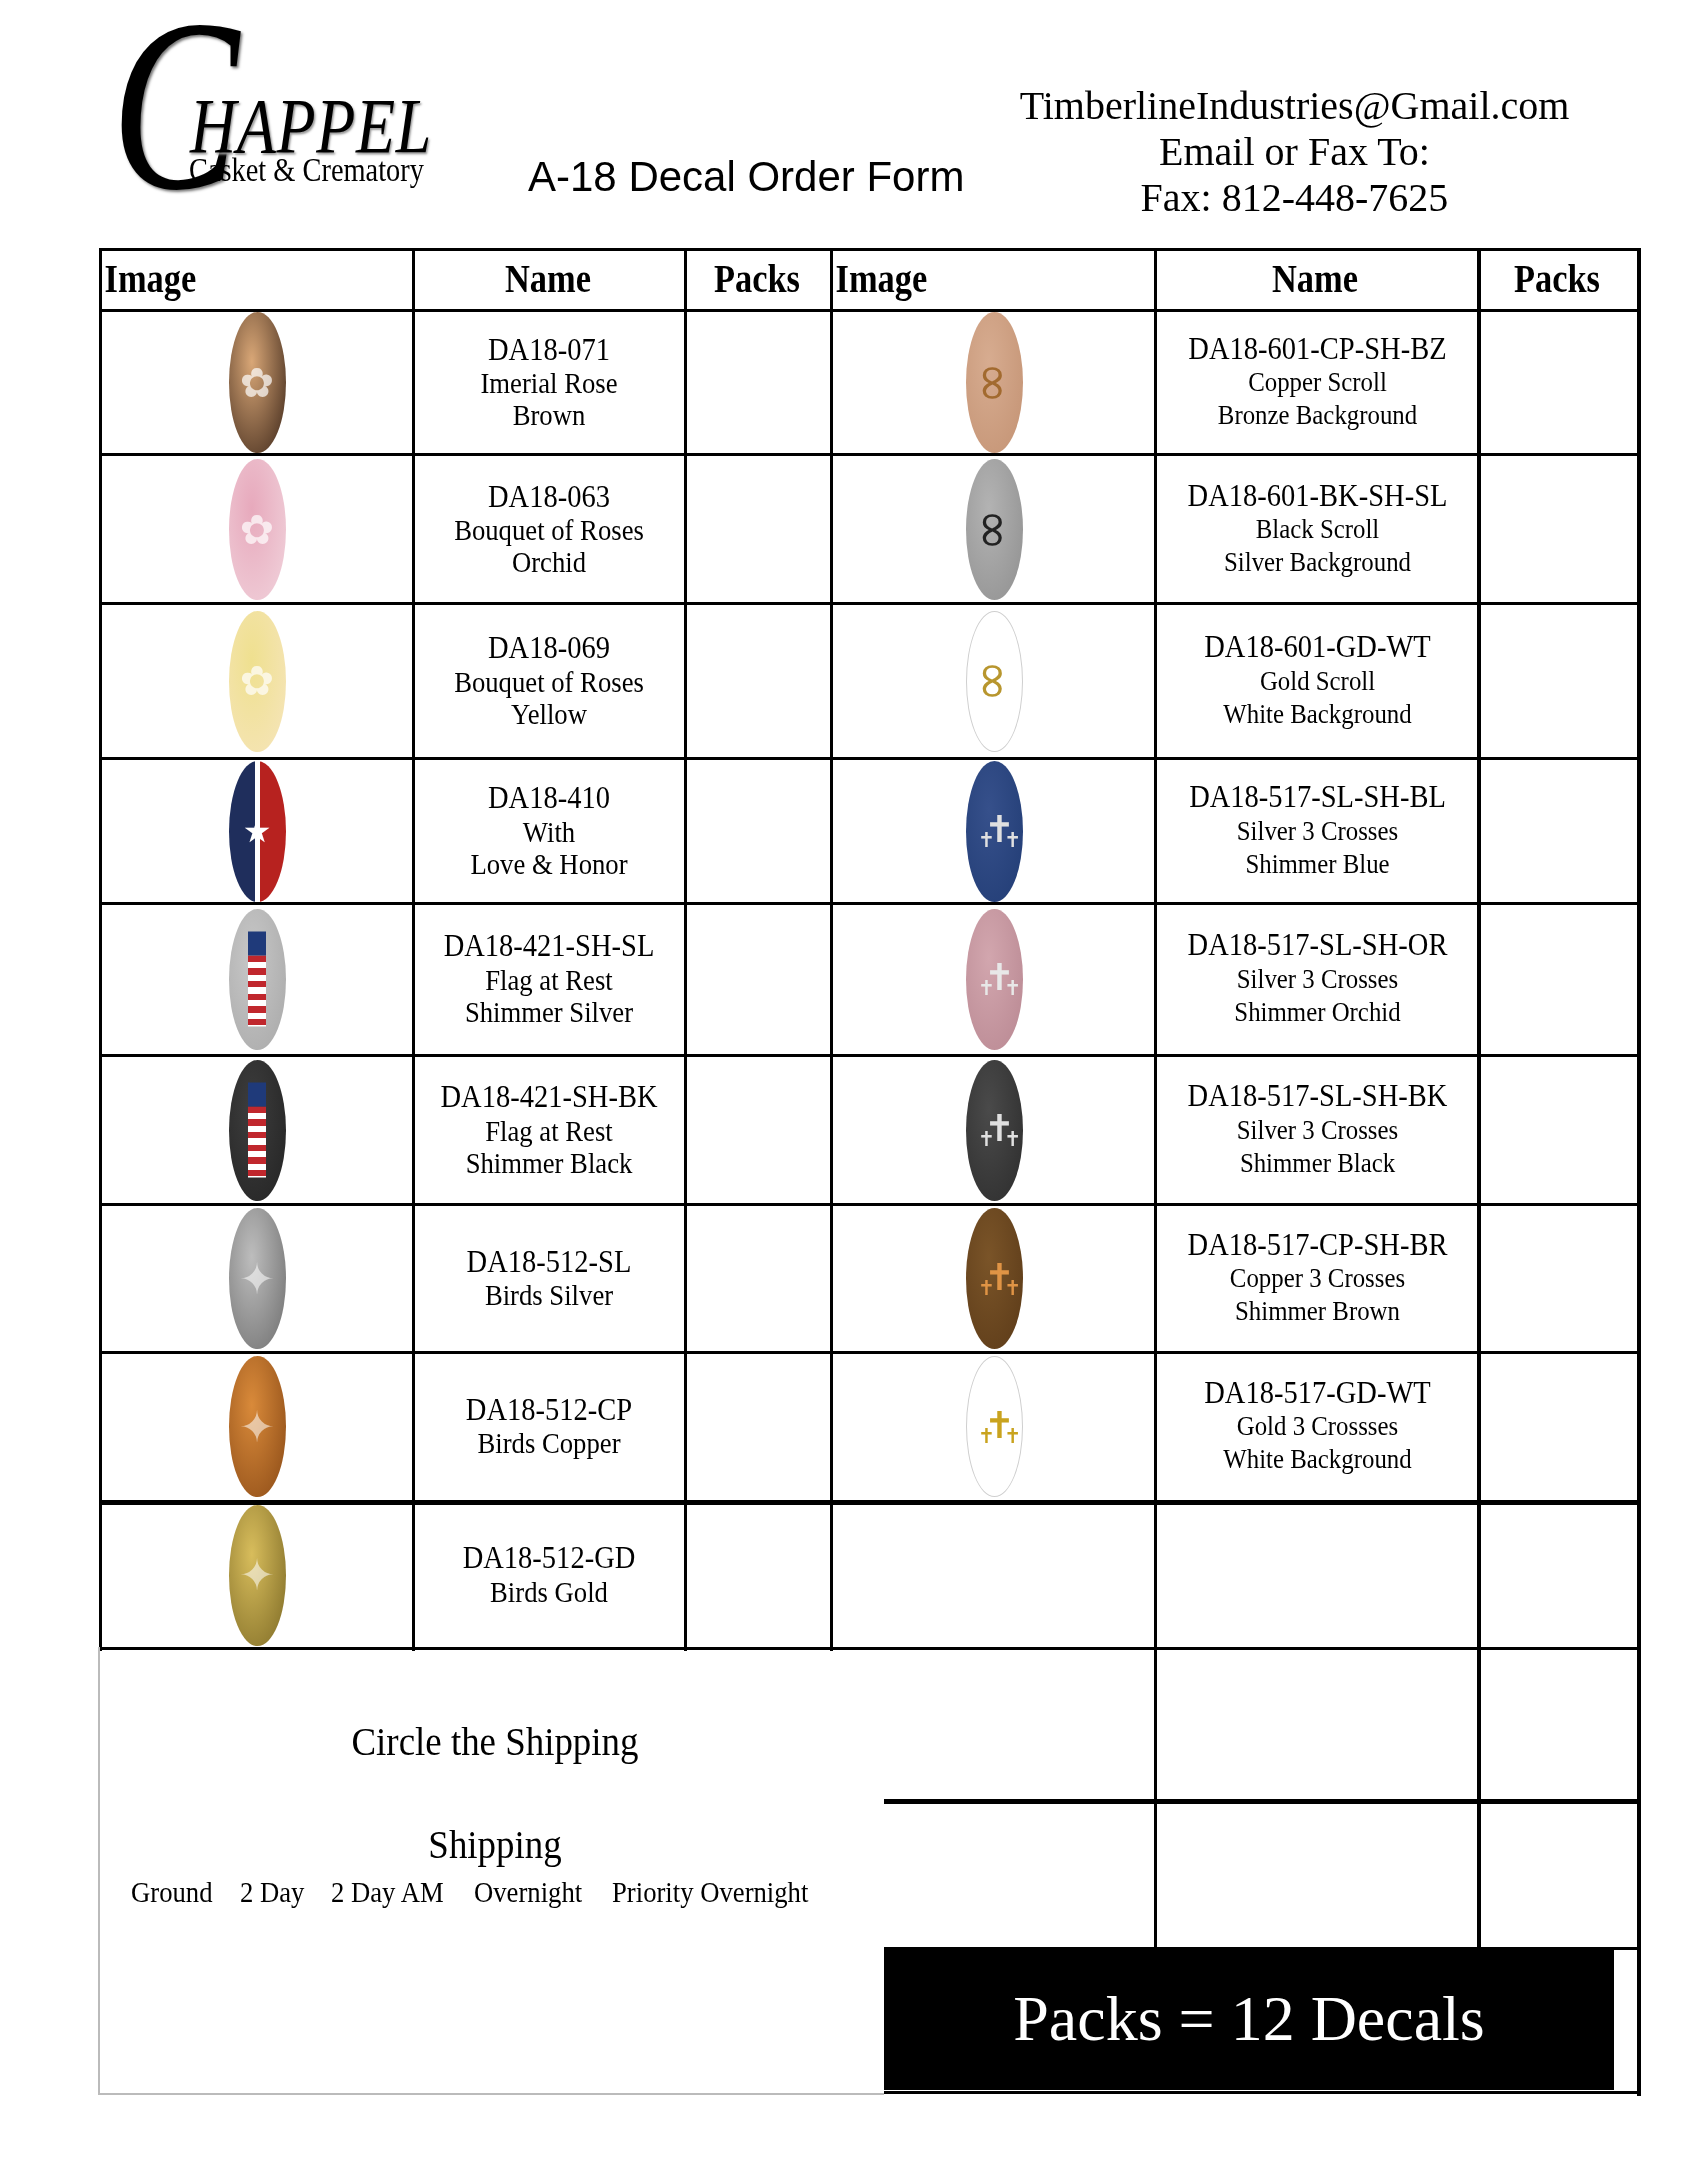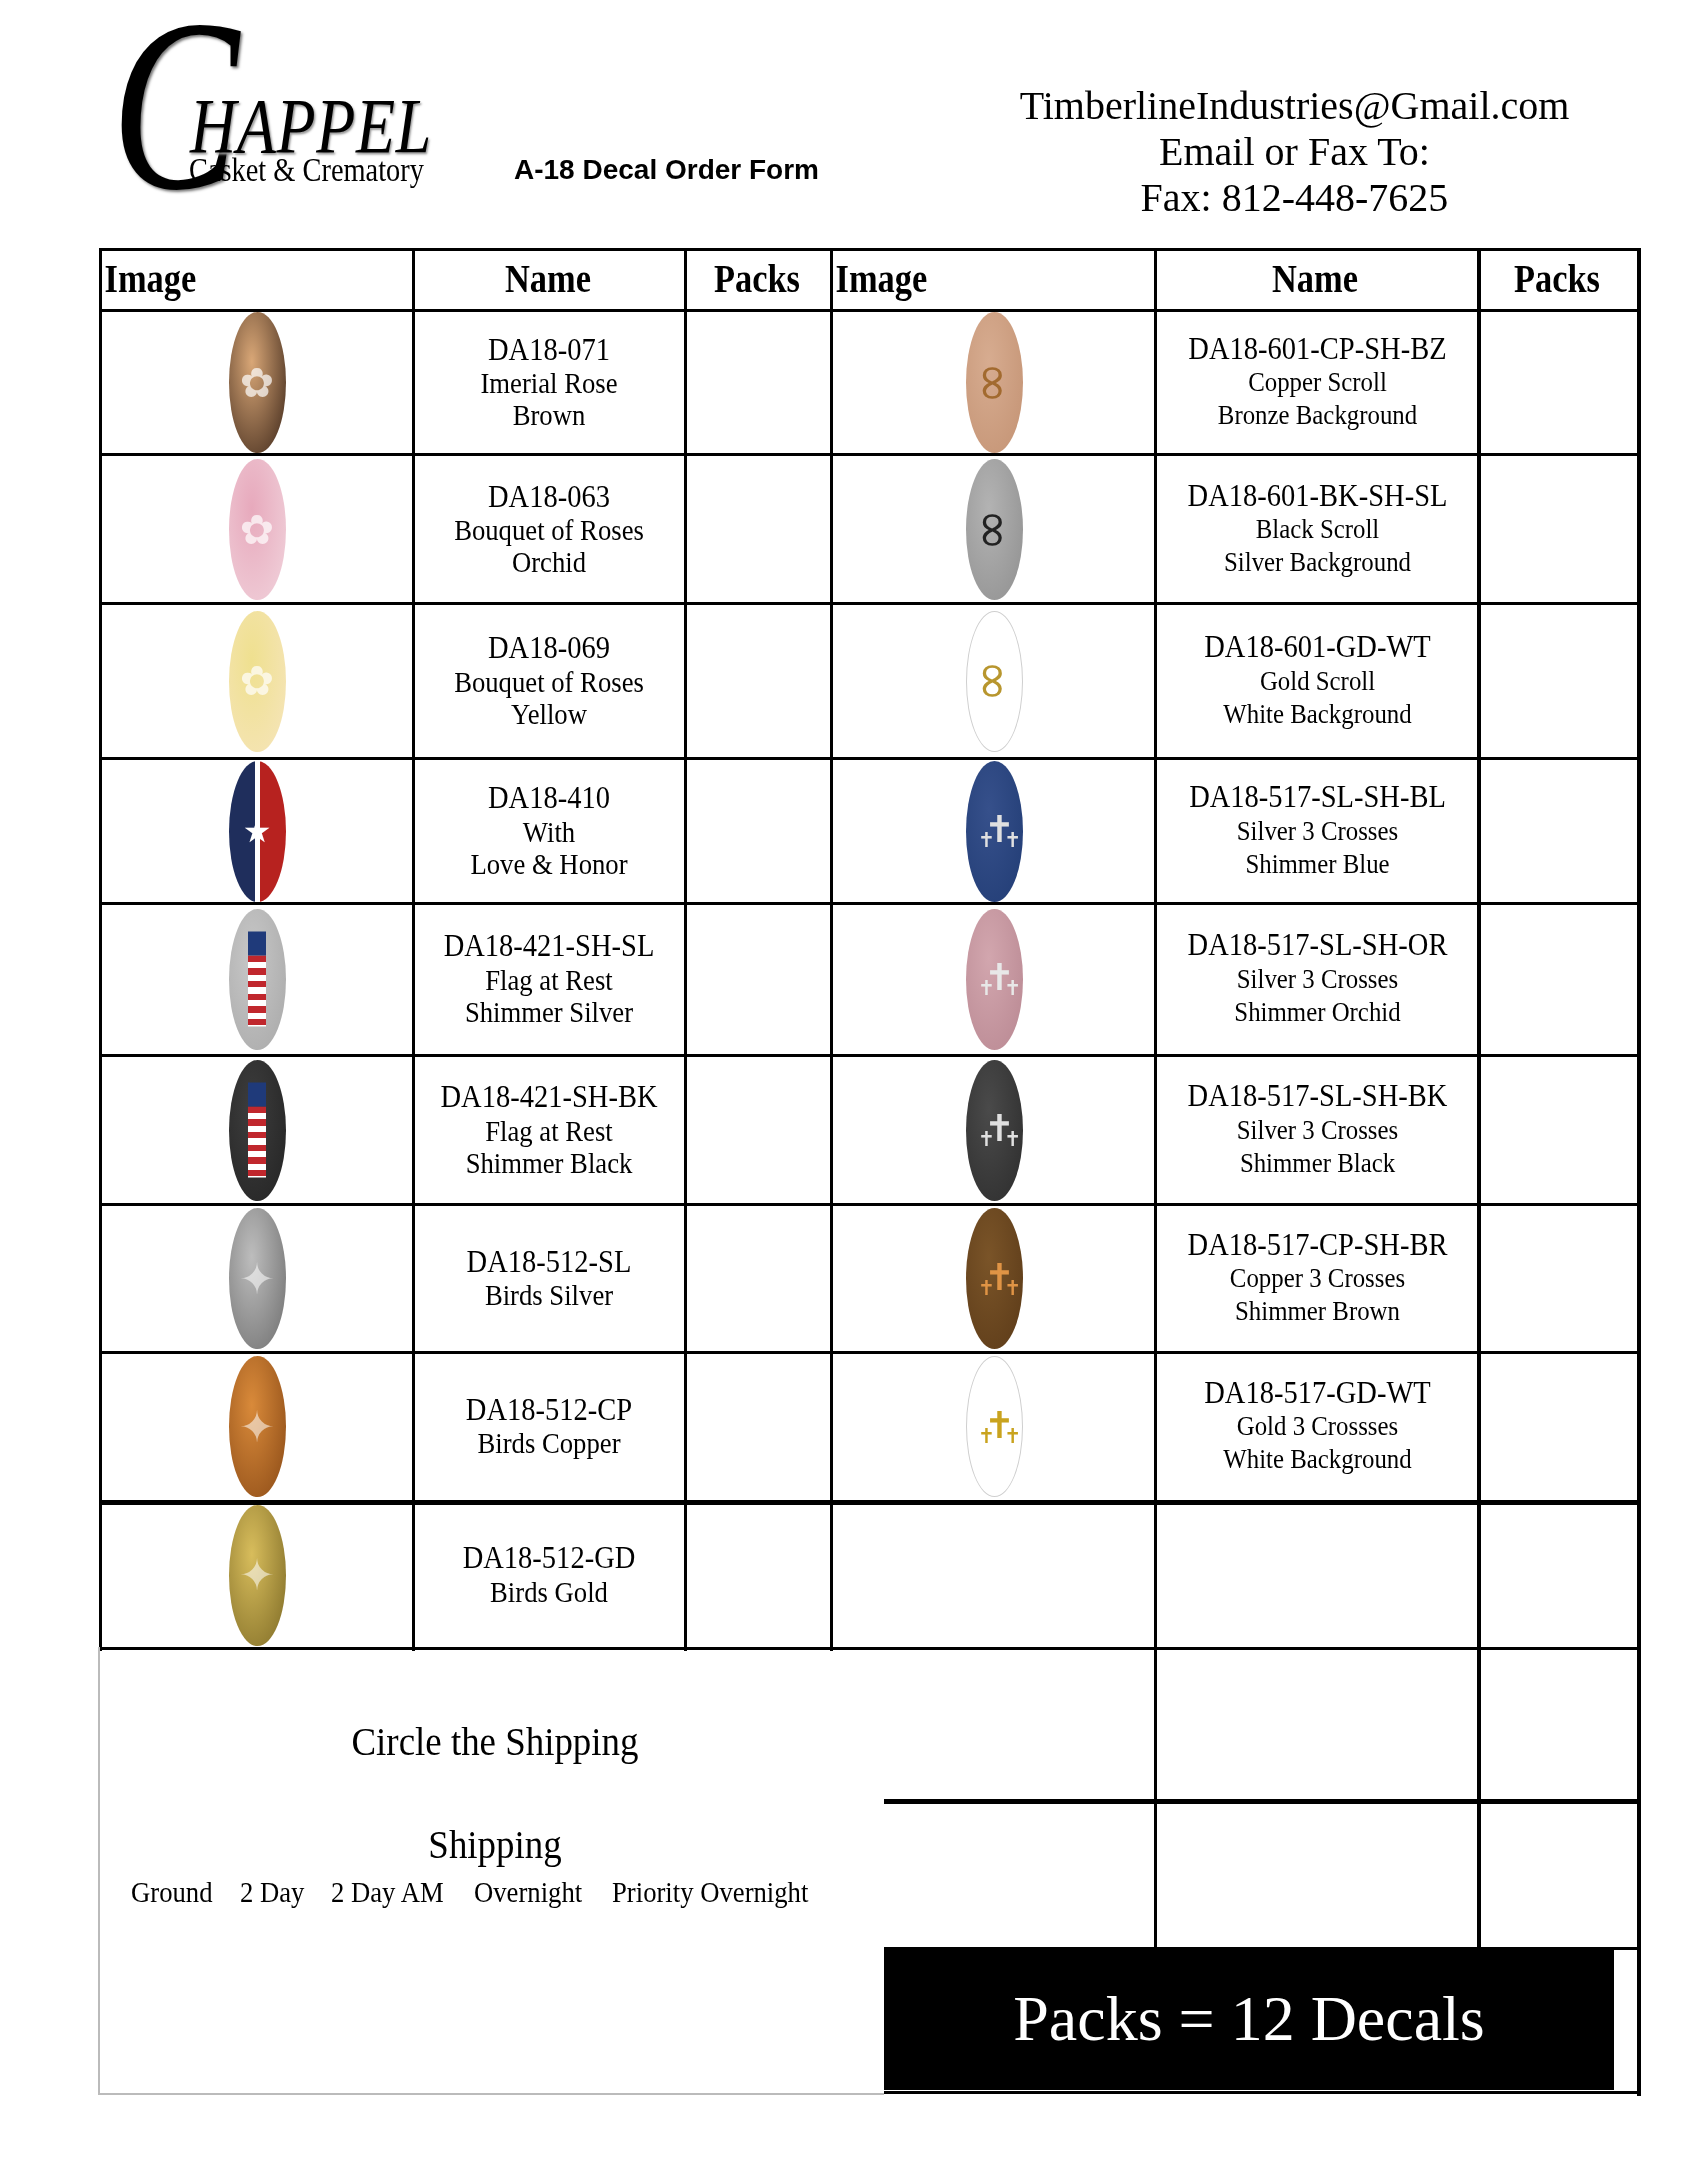--- a/index.html
+++ b/index.html
@@ -5,21 +5,21 @@
   * { box-sizing: border-box; margin: 0; padding: 0; }
   html, body { width: 1687px; height: 2183px; background: #ffffff; overflow: hidden; }
   body { position: relative; font-family: "Liberation Serif", "DejaVu Serif", serif; color: #000; }
 
   
   .logo { position: absolute; left: 111px; top: 14.3px; width: 349px; height: 214px; }
   .logo-c { position: absolute; left: 0; top: -32px; font-size: 246px; line-height: 1; font-family: "Liberation Serif", serif; font-style: italic; letter-spacing: -8px; transform: scaleX(0.78); transform-origin: left top; text-shadow: 2.4px 2.4px 3.2px #777; }
   .logo-happel { position: absolute; left: 79px; top: 73px; font-size: 78px; line-height: 1; font-style: italic; transform: scaleX(0.82); transform-origin: left top; text-shadow: 1.6px 1.6px 2.4px #999; letter-spacing: 0.8px; }
   .logo-sub { position: absolute; left: 78px; top: 140px; font-size: 33px; line-height: 1; transform: scaleX(0.86); transform-origin: left top; white-space: nowrap; }
 
-  .form-title { position: absolute; left: 514px; top: 156px; font-family: "Liberation Sans", "DejaVu Sans", sans-serif; font-weight: bold; font-size: 28px; line-height: 1; white-space: nowrap; }
+  .form-title { position: absolute; left: 528px; top: 156px; font-family: "Liberation Sans", "DejaVu Sans", sans-serif; font-weight: normal; font-size: 42px; line-height: 1; white-space: nowrap; }
 
   .contact { position: absolute; left: 977px; top: 83px; width: 635px; text-align: center; font-size: 40px; line-height: 46px; }
   .contact div { white-space: nowrap; }
 
   
   .hline, .vline { position: absolute; background: #000; }
   .hline { height: 3.2px; }
   .vline { width: 3.2px; }
   .thick { height: 4.8px; }
   .vthick { width: 4px; }

